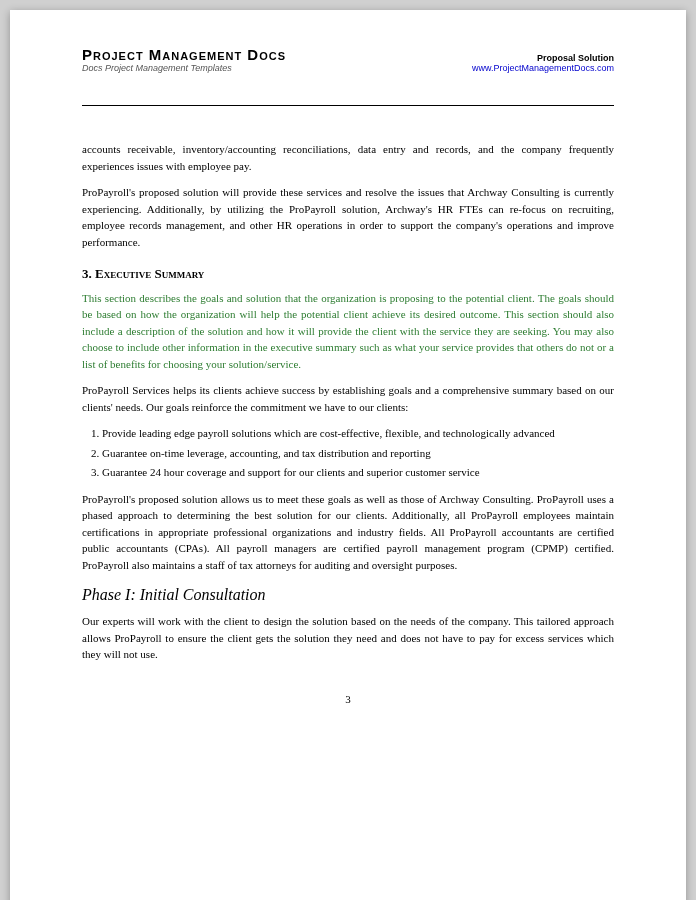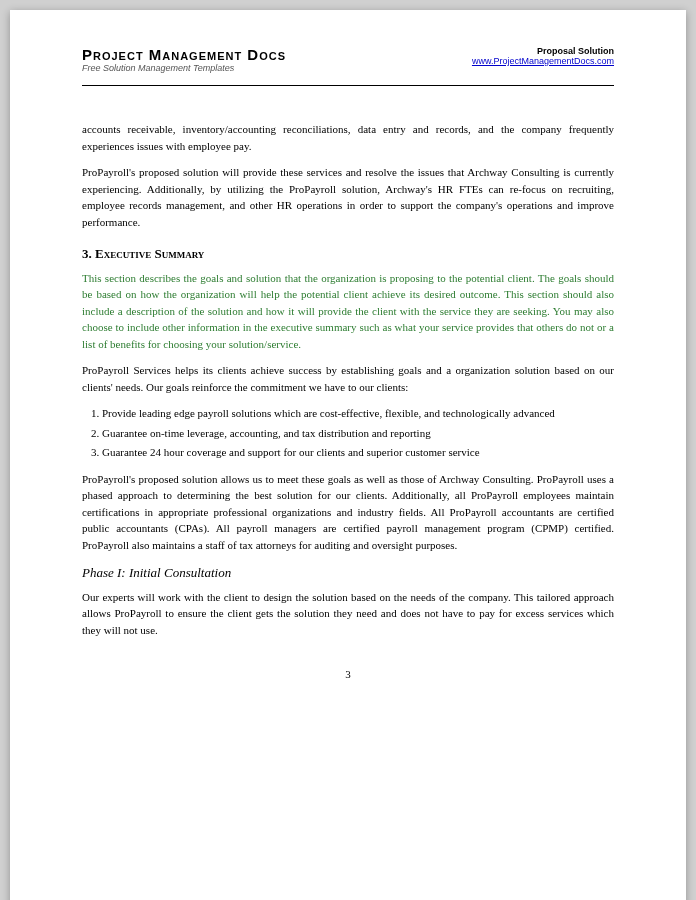--- a/index.html
+++ b/index.html
@@ -23,22 +23,22 @@
       min-height: 900px;
       background: #ffffff;
       padding: 36px 72px 48px 72px;
       position: relative;
       box-shadow: 0 2px 8px rgba(0,0,0,0.3);
     }
 
     .header {
       display: flex;
       justify-content: space-between;
-      align-items: flex-start;
-      margin-bottom: 12px;
+      align-items: flex-end;
+      margin-bottom: 32px;
       border-bottom: none;
     }
 
     .header-left {
       display: flex;
       flex-direction: column;
     }
 
     .brand-title {
       font-size: 15px;
@@ -63,21 +63,20 @@
     .proposal-label {
       font-size: 9px;
       font-weight: bold;
       color: #000;
       font-family: Arial, sans-serif;
     }
 
     .proposal-link {
       font-size: 9px;
       color: #0000cc;
-      text-decoration: underline;
       font-family: Arial, sans-serif;
     }
 
     .content {
       font-size: 11px;
       line-height: 1.5;
       color: #000;
       margin-top: 35px;
     }
 
@@ -107,21 +106,21 @@
       margin-left: 20px;
       margin-bottom: 10px;
     }
 
     .list-item {
       margin-bottom: 3px;
       text-align: justify;
     }
 
     .section-subheading {
-      font-size: 13px;
+      font-size: 16px;
       font-weight: normal;
       margin-bottom: 6px;
       margin-top: 8px;
       font-style: italic;
     }
 
     .page-number {
       text-align: center;
       margin-top: 30px;
       font-size: 11px;
@@ -135,42 +134,42 @@
     }
   </style>
 </head>
 <body>
 
 <div class="page">
 
   <div class="header">
     <div class="header-left">
       <span class="brand-title">Project Management Docs</span>
-      <span class="brand-subtitle">Free Solution Management Templates</span>
+      <span class="brand-subtitle">Docs Project Management Templates</span>
     </div>
     <div class="header-right">
       <div class="proposal-label">Proposal Solution</div>
       <div class="proposal-link">www.ProjectManagementDocs.com</div>
     </div>
   </div>
 
   <hr class="divider-line">
 
   <div class="content">
 
     <p class="paragraph">accounts receivable, inventory/accounting reconciliations, data entry and records, and the company frequently experiences issues with employee pay.</p>
     <p class="paragraph">ProPayroll's proposed solution will provide these services and resolve the issues that Archway Consulting is currently experiencing.  Additionally, by utilizing the ProPayroll solution, Archway's HR FTEs can re-focus on recruiting, employee records management, and other HR operations in order to support the company's operations and improve performance.</p>
 
     <div class="section-heading">
       <span>3.</span>&nbsp;<span>Executive Summary</span>
     </div>
 
     <p class="green-text">This section describes the goals and solution that the organization is proposing to the potential client.  The goals should be based on how the organization will help the potential client achieve its desired outcome.  This section should also include a description of the solution and how it will provide the client with the service they are seeking.  You may also choose to include other information in the executive summary such as what your service provides that others do not or a list of benefits for choosing your solution/service.</p>
 
-    <p class="paragraph">ProPayroll Services helps its clients achieve success by establishing goals and a organization solution based on our clients' needs.  Our goals reinforce the commitment we have to our clients:</p>
+    <p class="paragraph">ProPayroll Services helps its clients achieve success by establishing goals and a comprehensive summary based on our clients' needs.  Our goals reinforce the commitment we have to our clients:</p>
 
     <ol class="list-container">
       <li class="list-item">Provide leading edge payroll solutions which are cost-effective, flexible, and technologically advanced</li>
       <li class="list-item">Guarantee on-time leverage, accounting, and tax distribution and reporting</li>
       <li class="list-item">Guarantee 24 hour coverage and support for our clients and superior customer service</li>
     </ol>
 
     <p class="paragraph">ProPayroll's proposed solution allows us to meet these goals as well as those of Archway Consulting.  ProPayroll uses a phased approach to determining the best solution for our clients.  Additionally, all ProPayroll employees maintain certifications in appropriate professional organizations and industry fields.  All ProPayroll accountants are certified public accountants (CPAs).  All payroll managers are certified payroll management program (CPMP) certified.  ProPayroll also maintains a staff of tax attorneys for auditing and oversight purposes.</p>
 
     <p class="section-subheading">Phase I: Initial Consultation</p>

